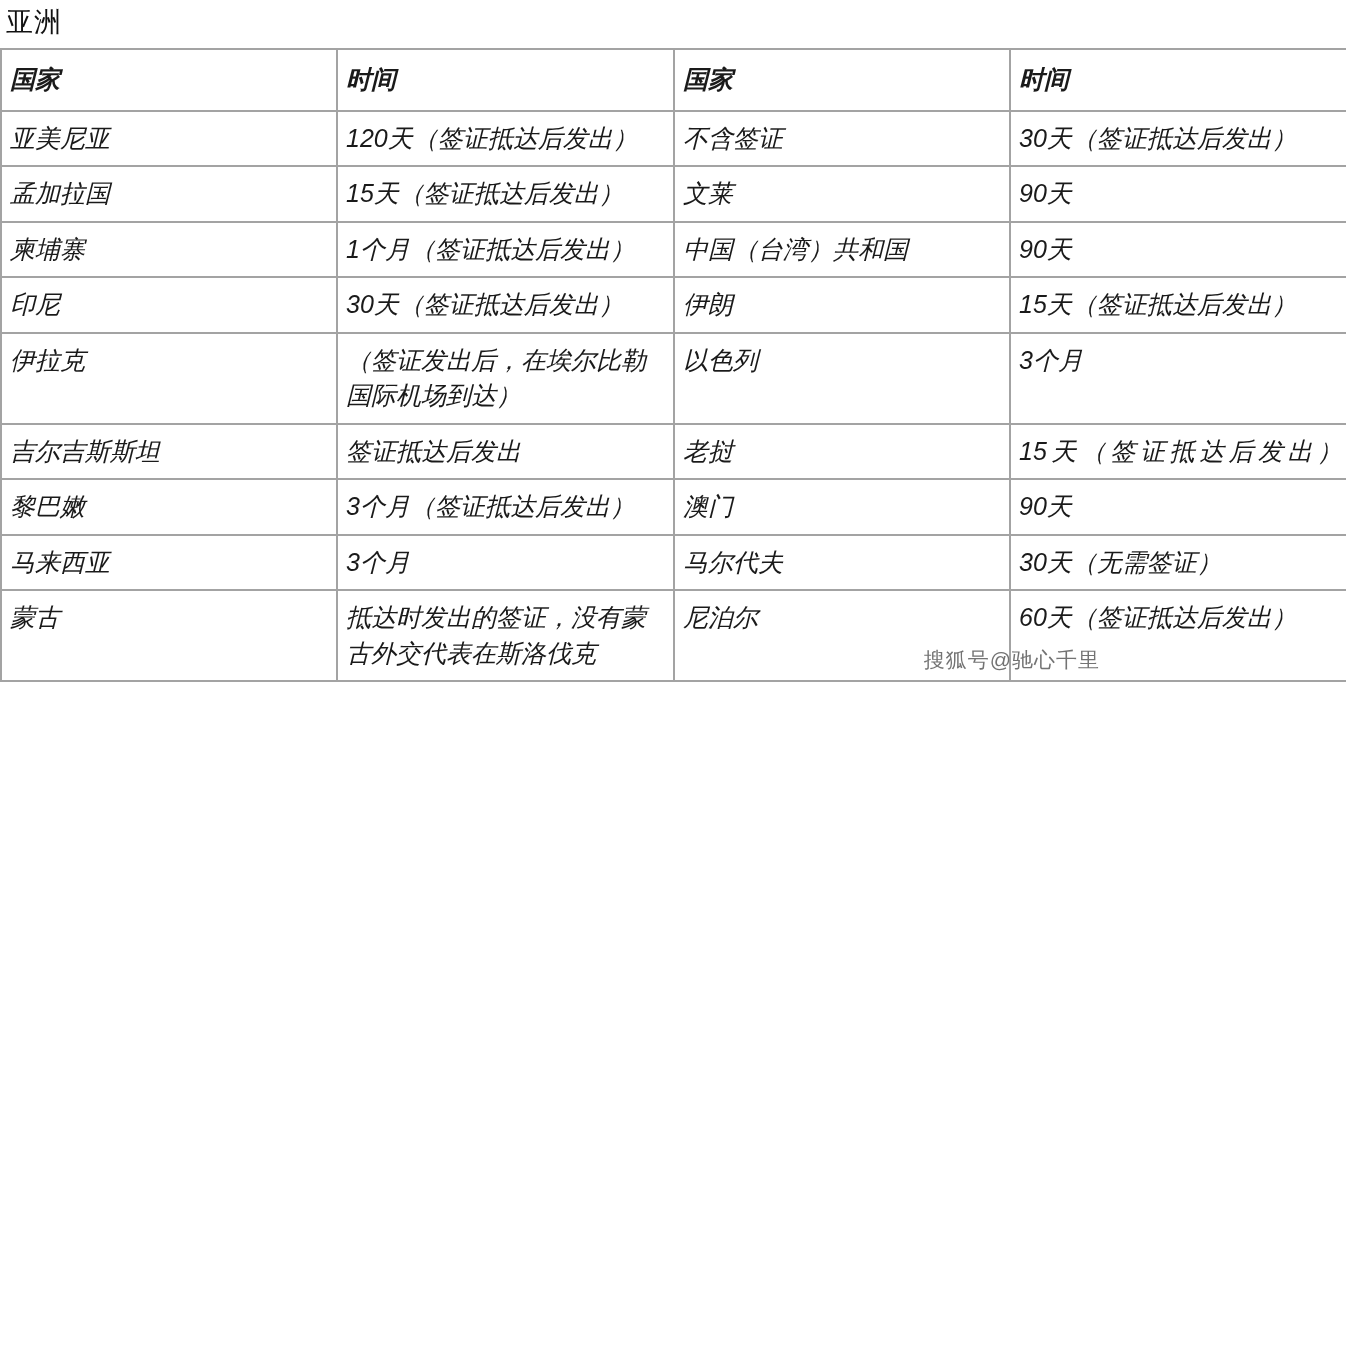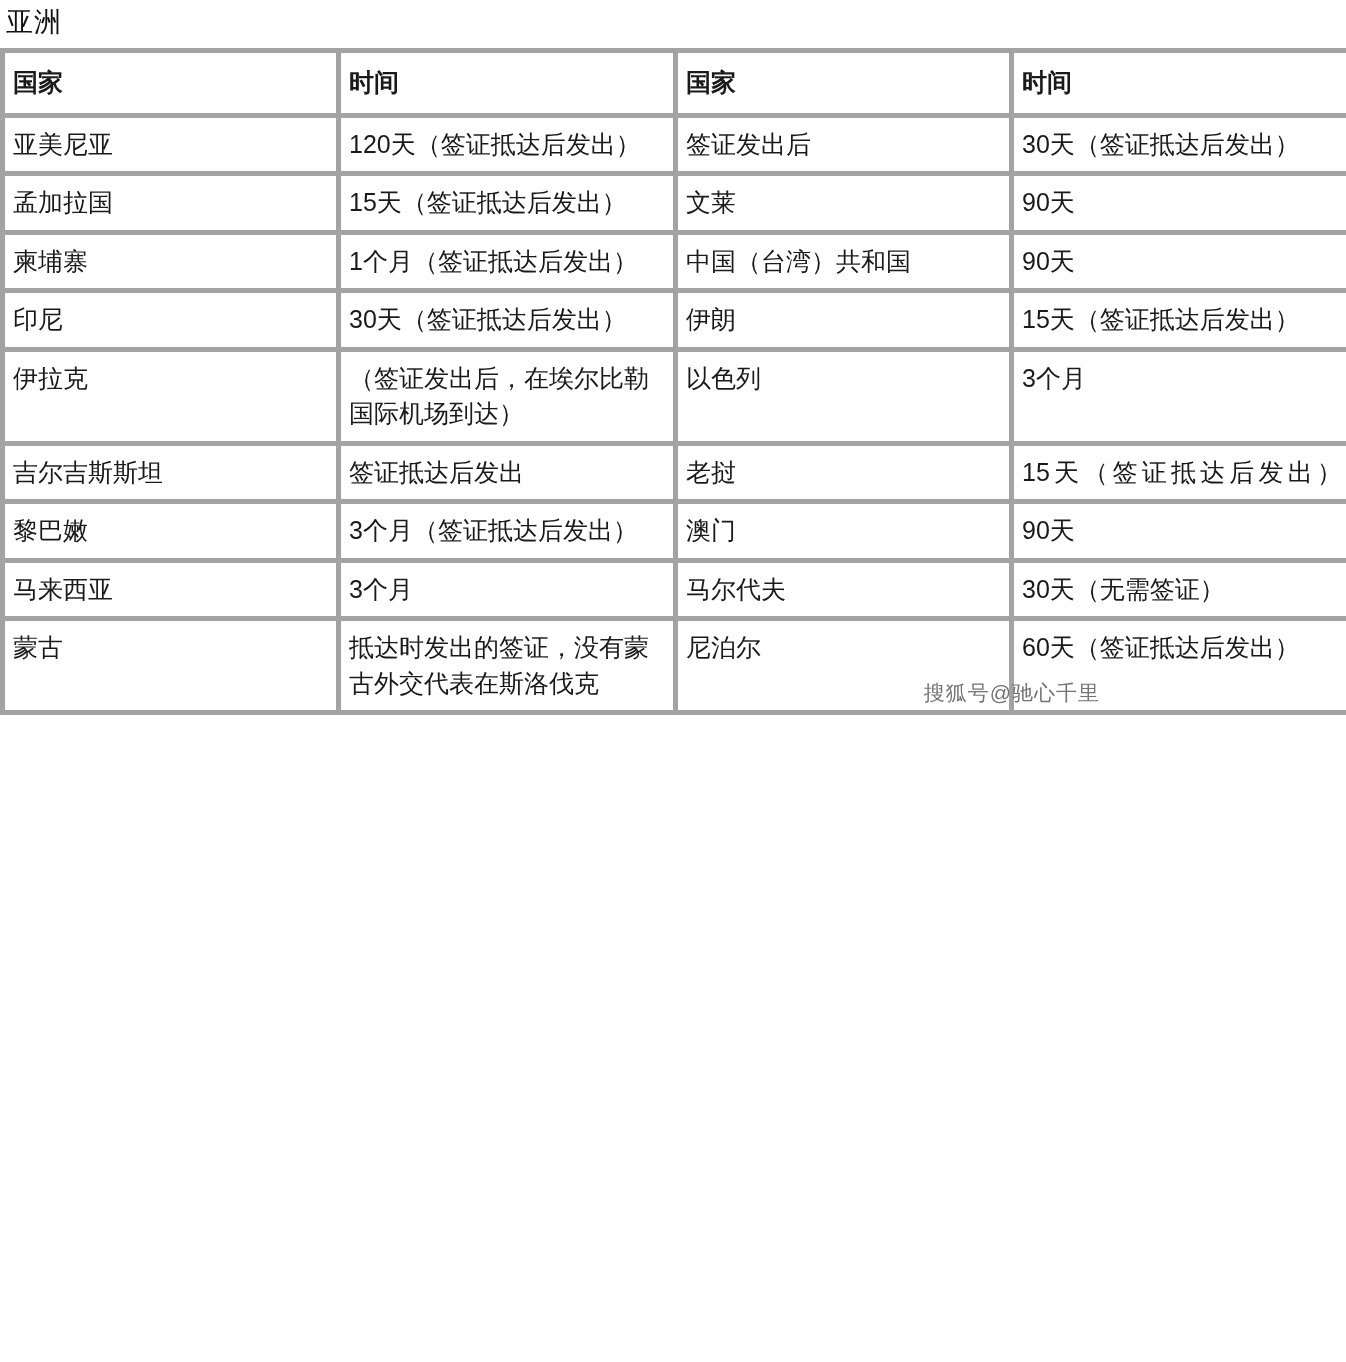--- a/index.html
+++ b/index.html
@@ -30,26 +30,27 @@
   table.visa-table {
     width: 1346px;
     border-collapse: collapse;
     table-layout: fixed;
     font-size: 25px;
   }
   table.visa-table col.c-country { width: 336px; }
   table.visa-table col.c-time    { width: 337px; }
   table.visa-table th,
   table.visa-table td {
-    border: 5px solid #a3a3a3;
+    border: 2px solid #a3a3a3;
     vertical-align: top;
     padding: 9px 4px 9px 8px;
     line-height: 1.42;
     font-weight: 400;
     word-break: break-word;
+    font-style: italic;
   }
   table.visa-table th {
     font-weight: bold;
     text-align: left;
     font-size: 25px;
     padding-top: 12px;
     padding-bottom: 12px;
   }
   table.visa-table tr td:nth-child(1),
   table.visa-table tr td:nth-child(3) {
@@ -88,21 +89,21 @@
         <th>国家</th>
         <th>时间</th>
         <th>国家</th>
         <th>时间</th>
       </tr>
     </thead>
     <tbody>
       <tr>
         <td>亚美尼亚</td>
         <td>120天（签证抵达后发出）</td>
-        <td>签证发出后</td>
+        <td>不含签证</td>
         <td>30天（签证抵达后发出）</td>
       </tr>
       <tr>
         <td>孟加拉国</td>
         <td>15天（签证抵达后发出）</td>
         <td>文莱</td>
         <td>90天</td>
       </tr>
       <tr>
         <td>柬埔寨</td>

